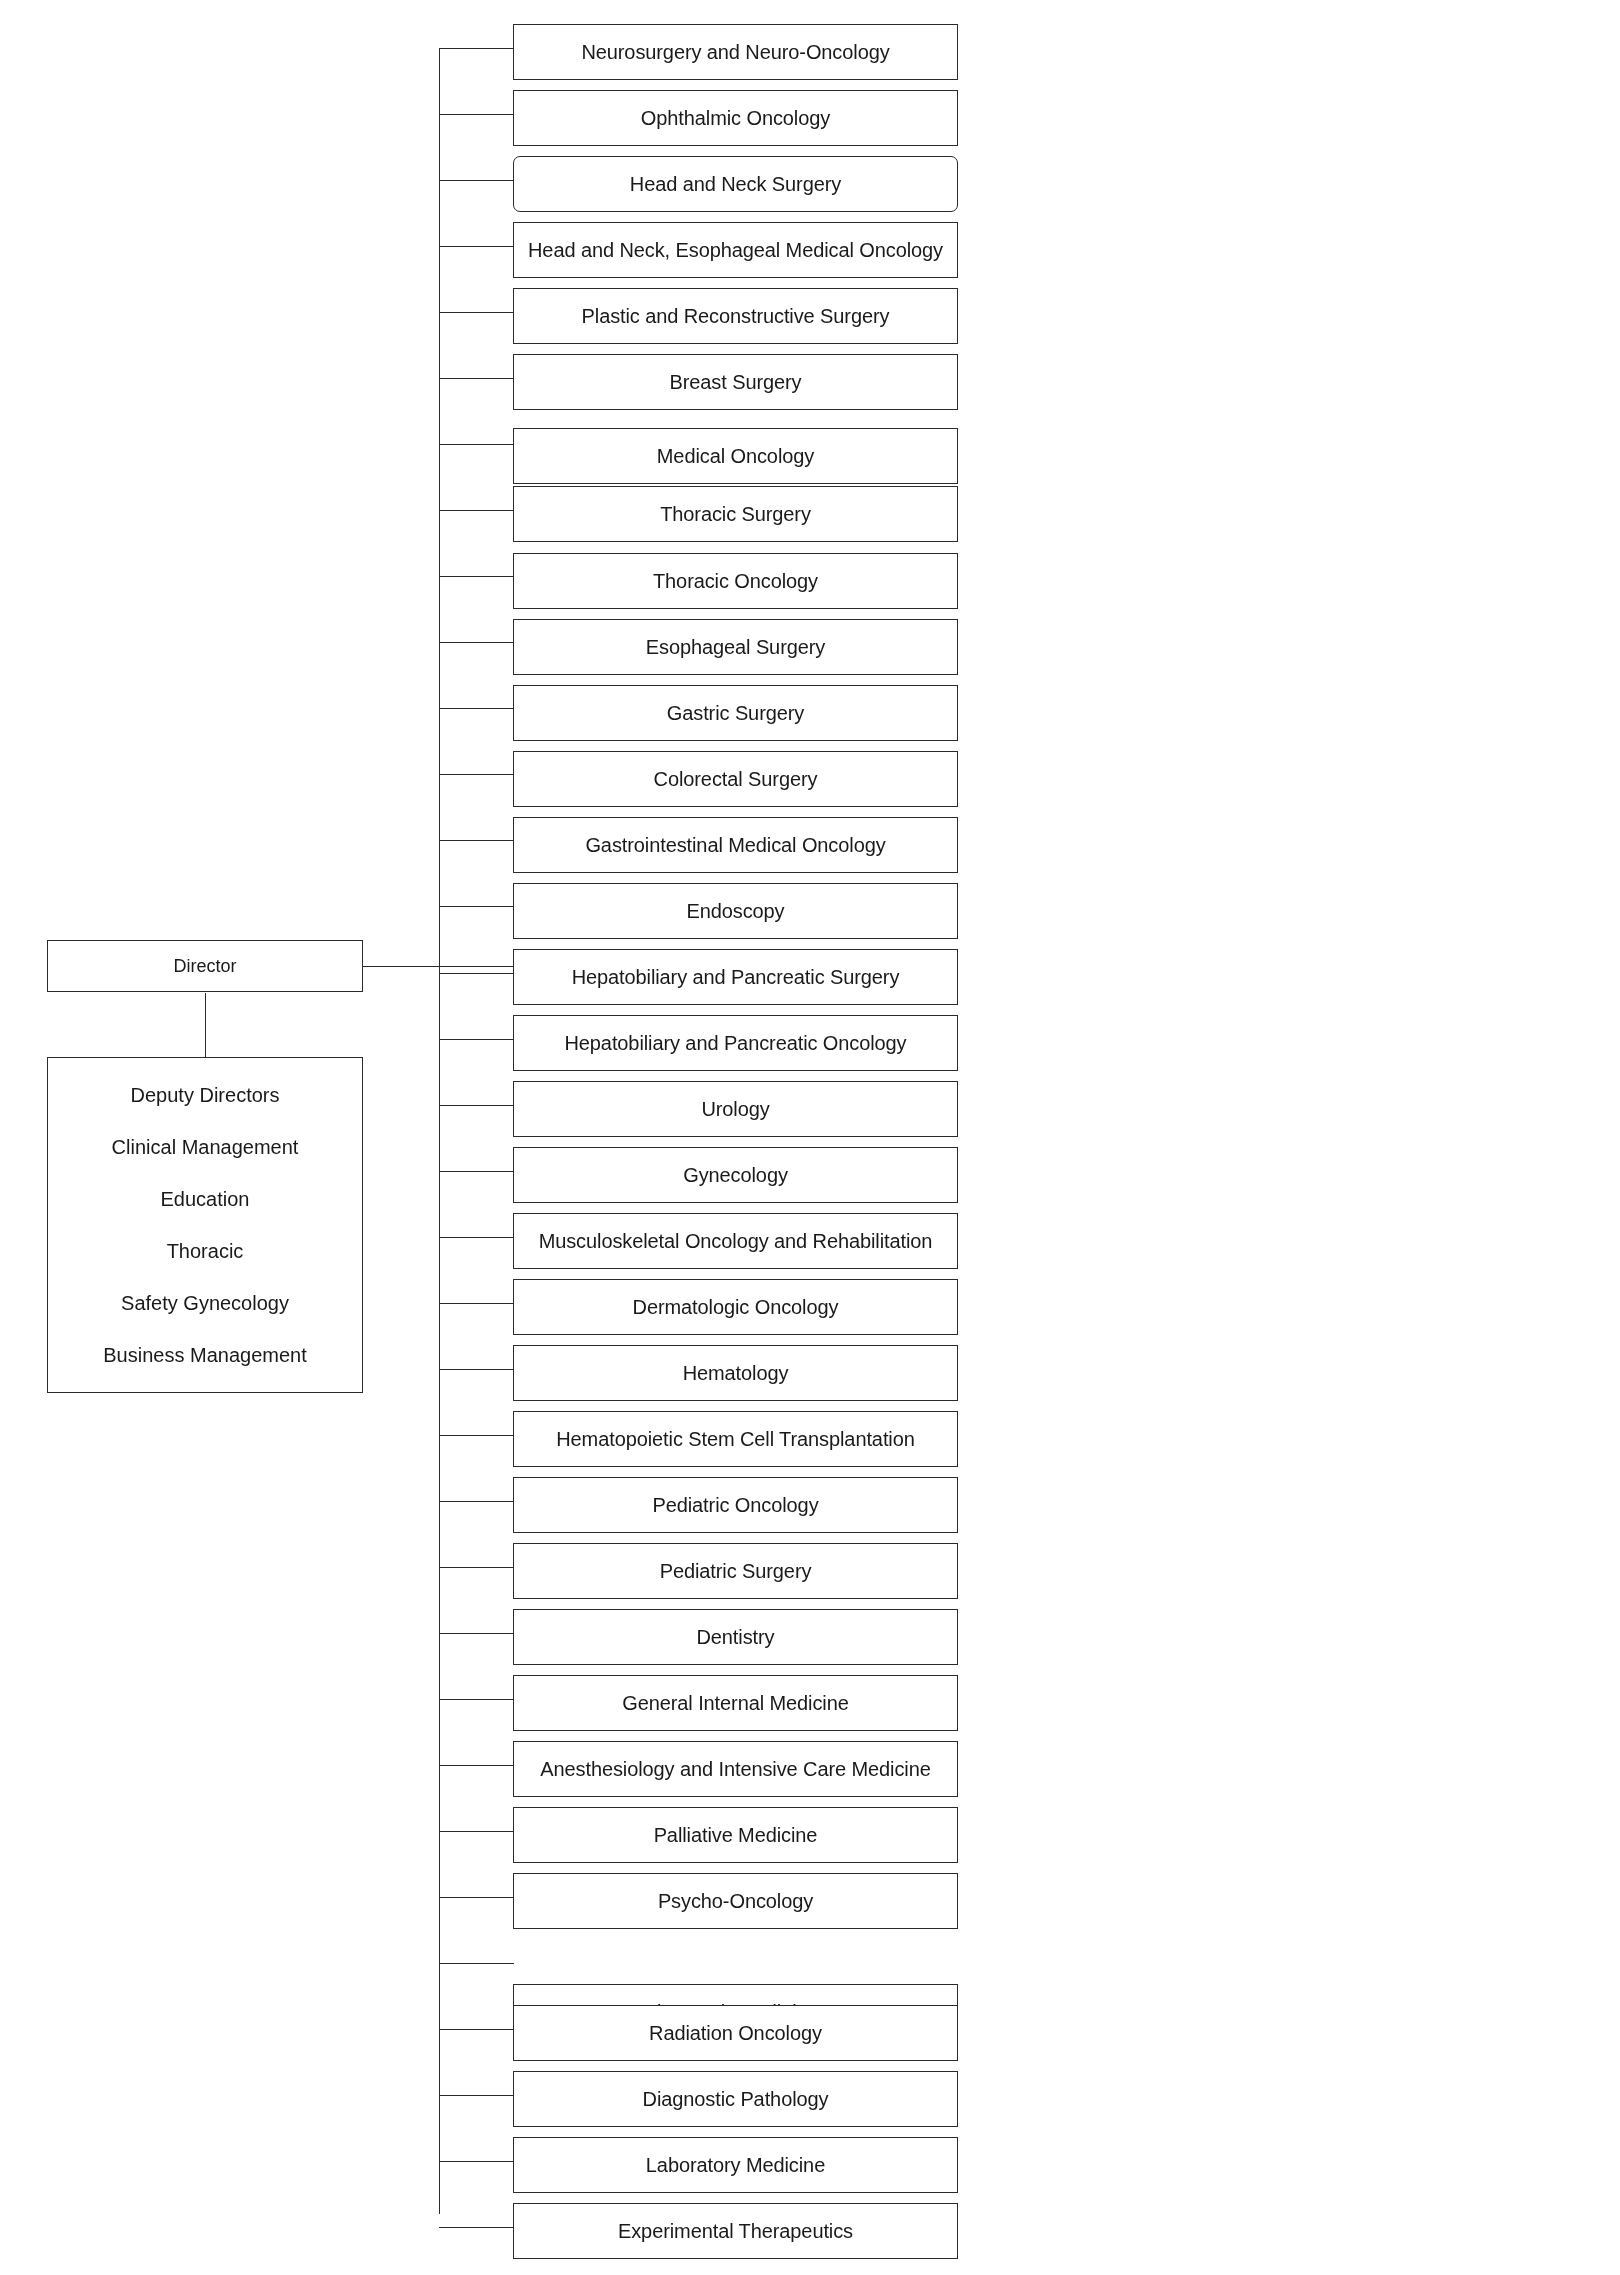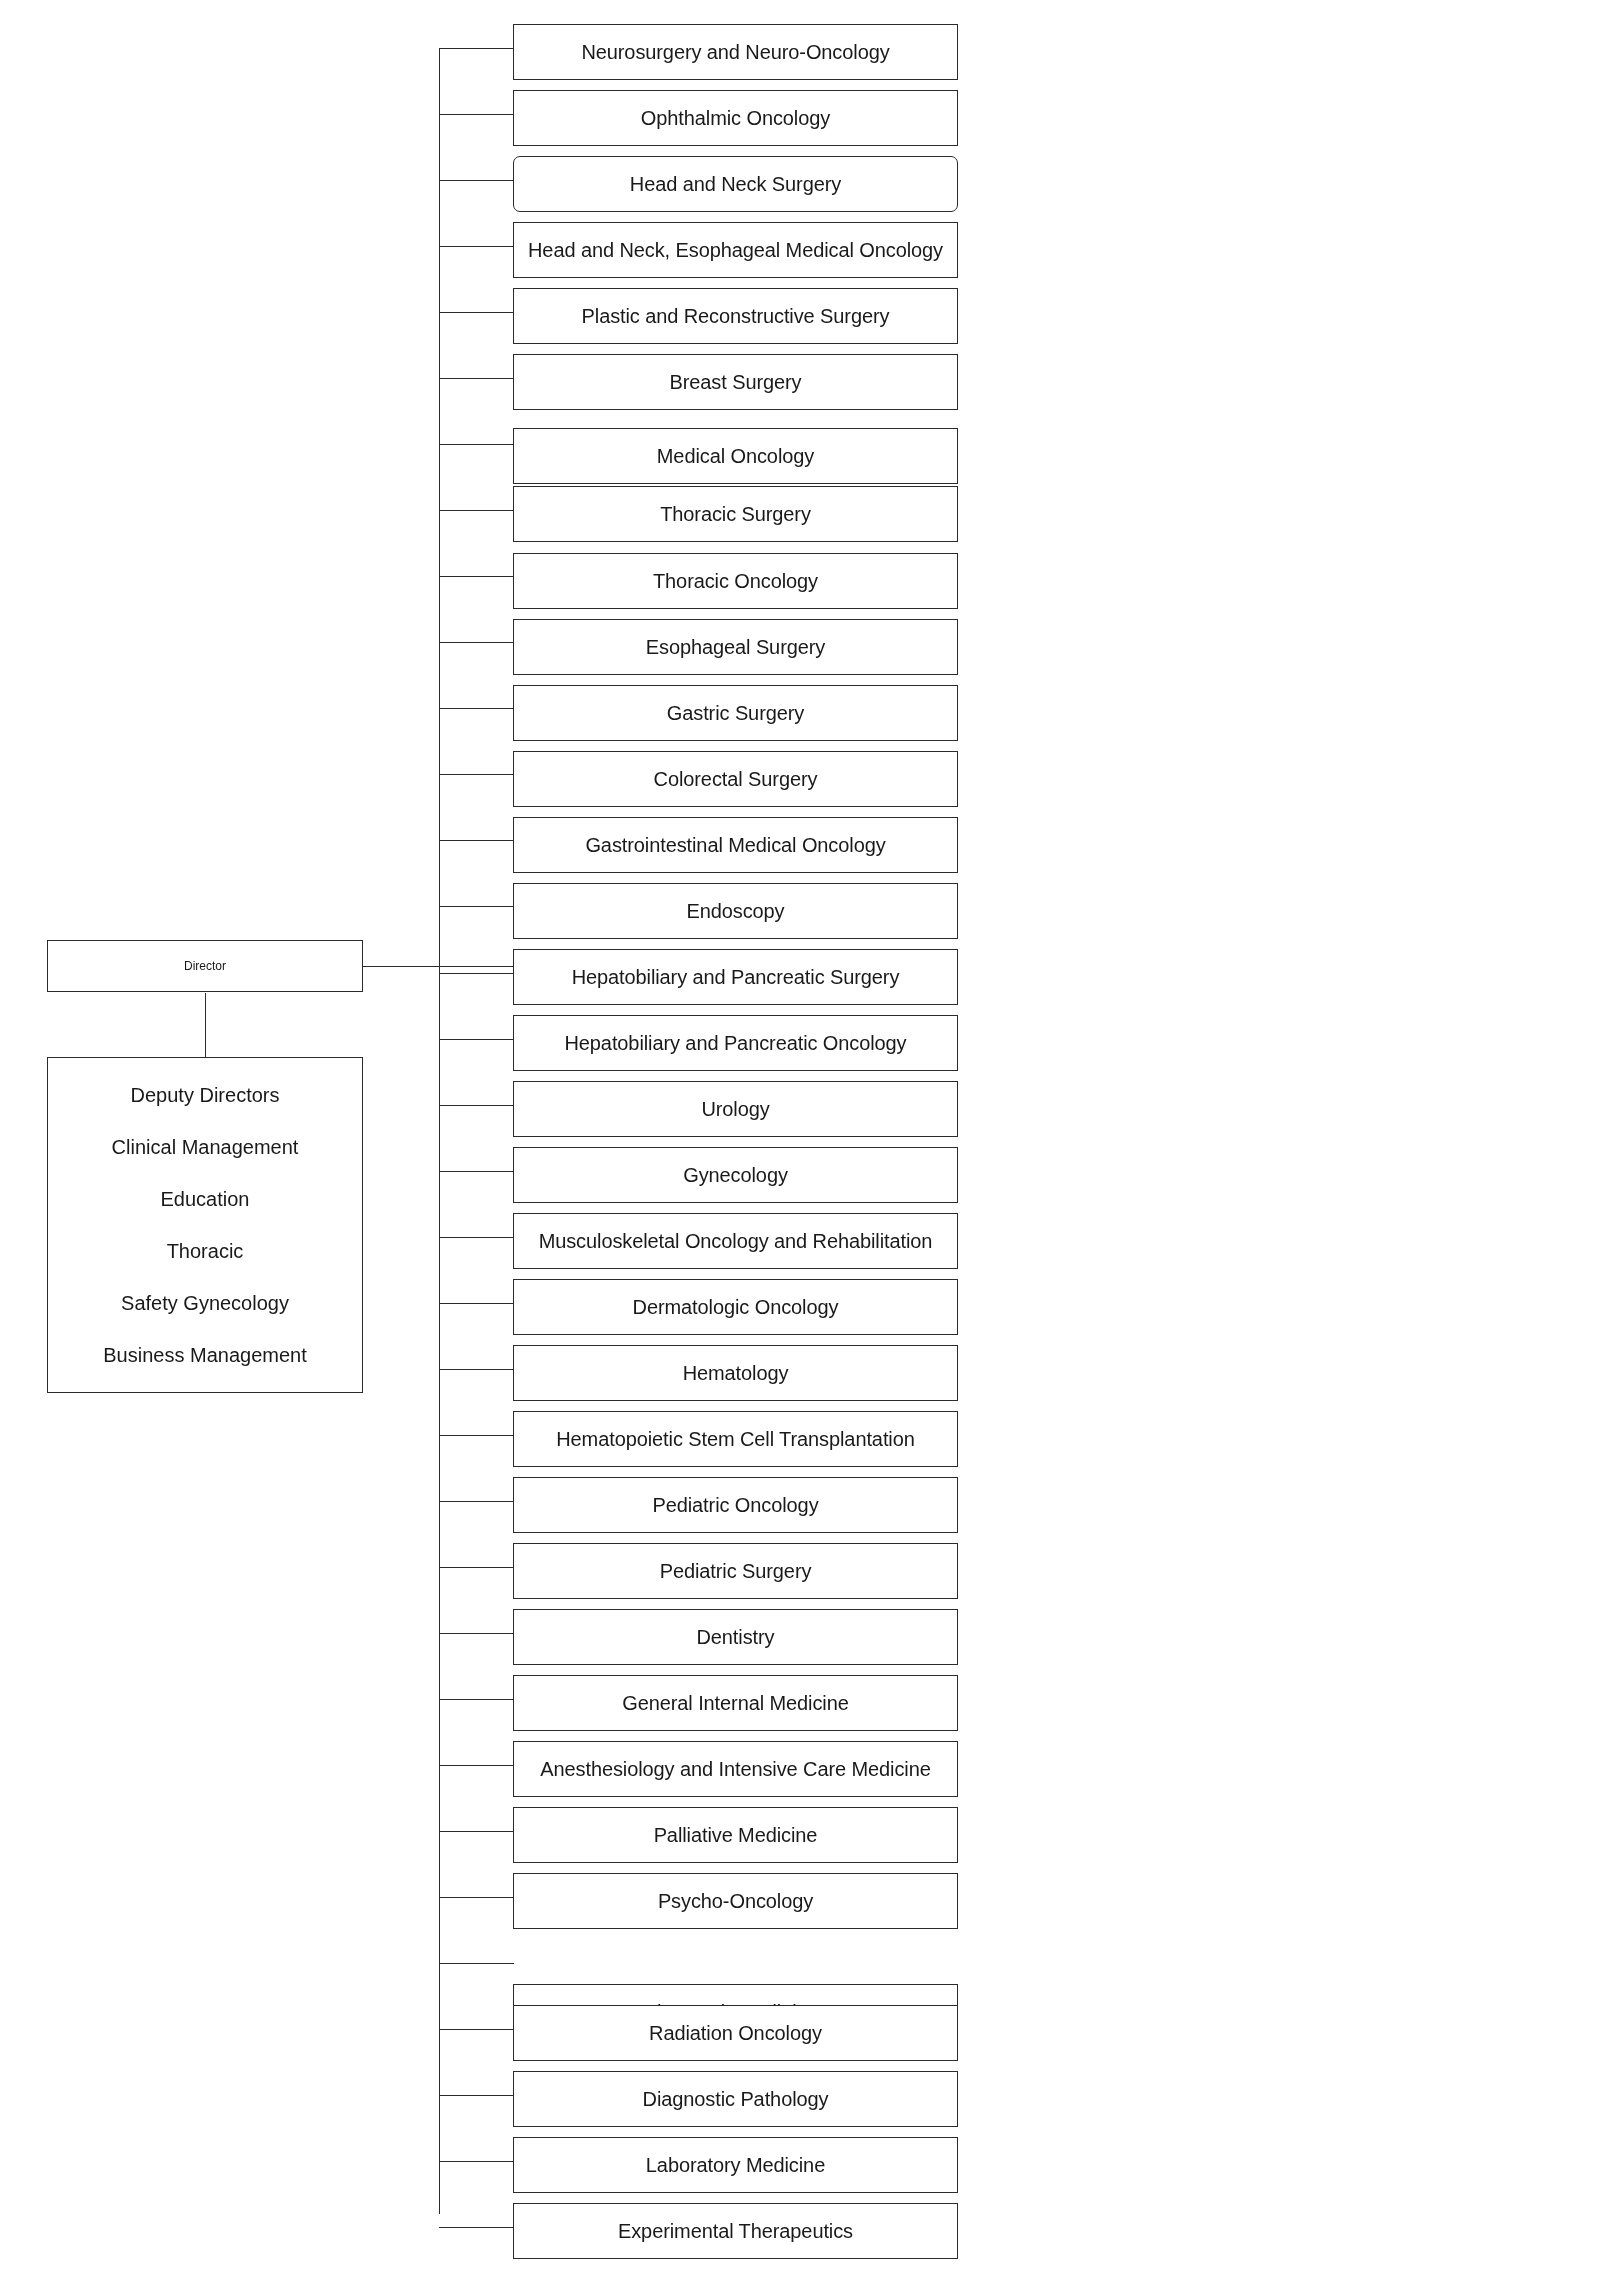--- a/index.html
+++ b/index.html
@@ -48,21 +48,21 @@
     display: block;
     padding: 0 3.9px;
   }
 
   
   #director-box {
     left: 47px;
     top: 940px;
     width: 316px;
     height: 52px;
-    font-size: 12px;
+    font-size: 18px;
   }
 
   
   #deputy-box {
     left: 47px;
     top: 1057px;
     width: 316px;
     height: 336px;
     flex-direction: column;
     justify-content: center;

